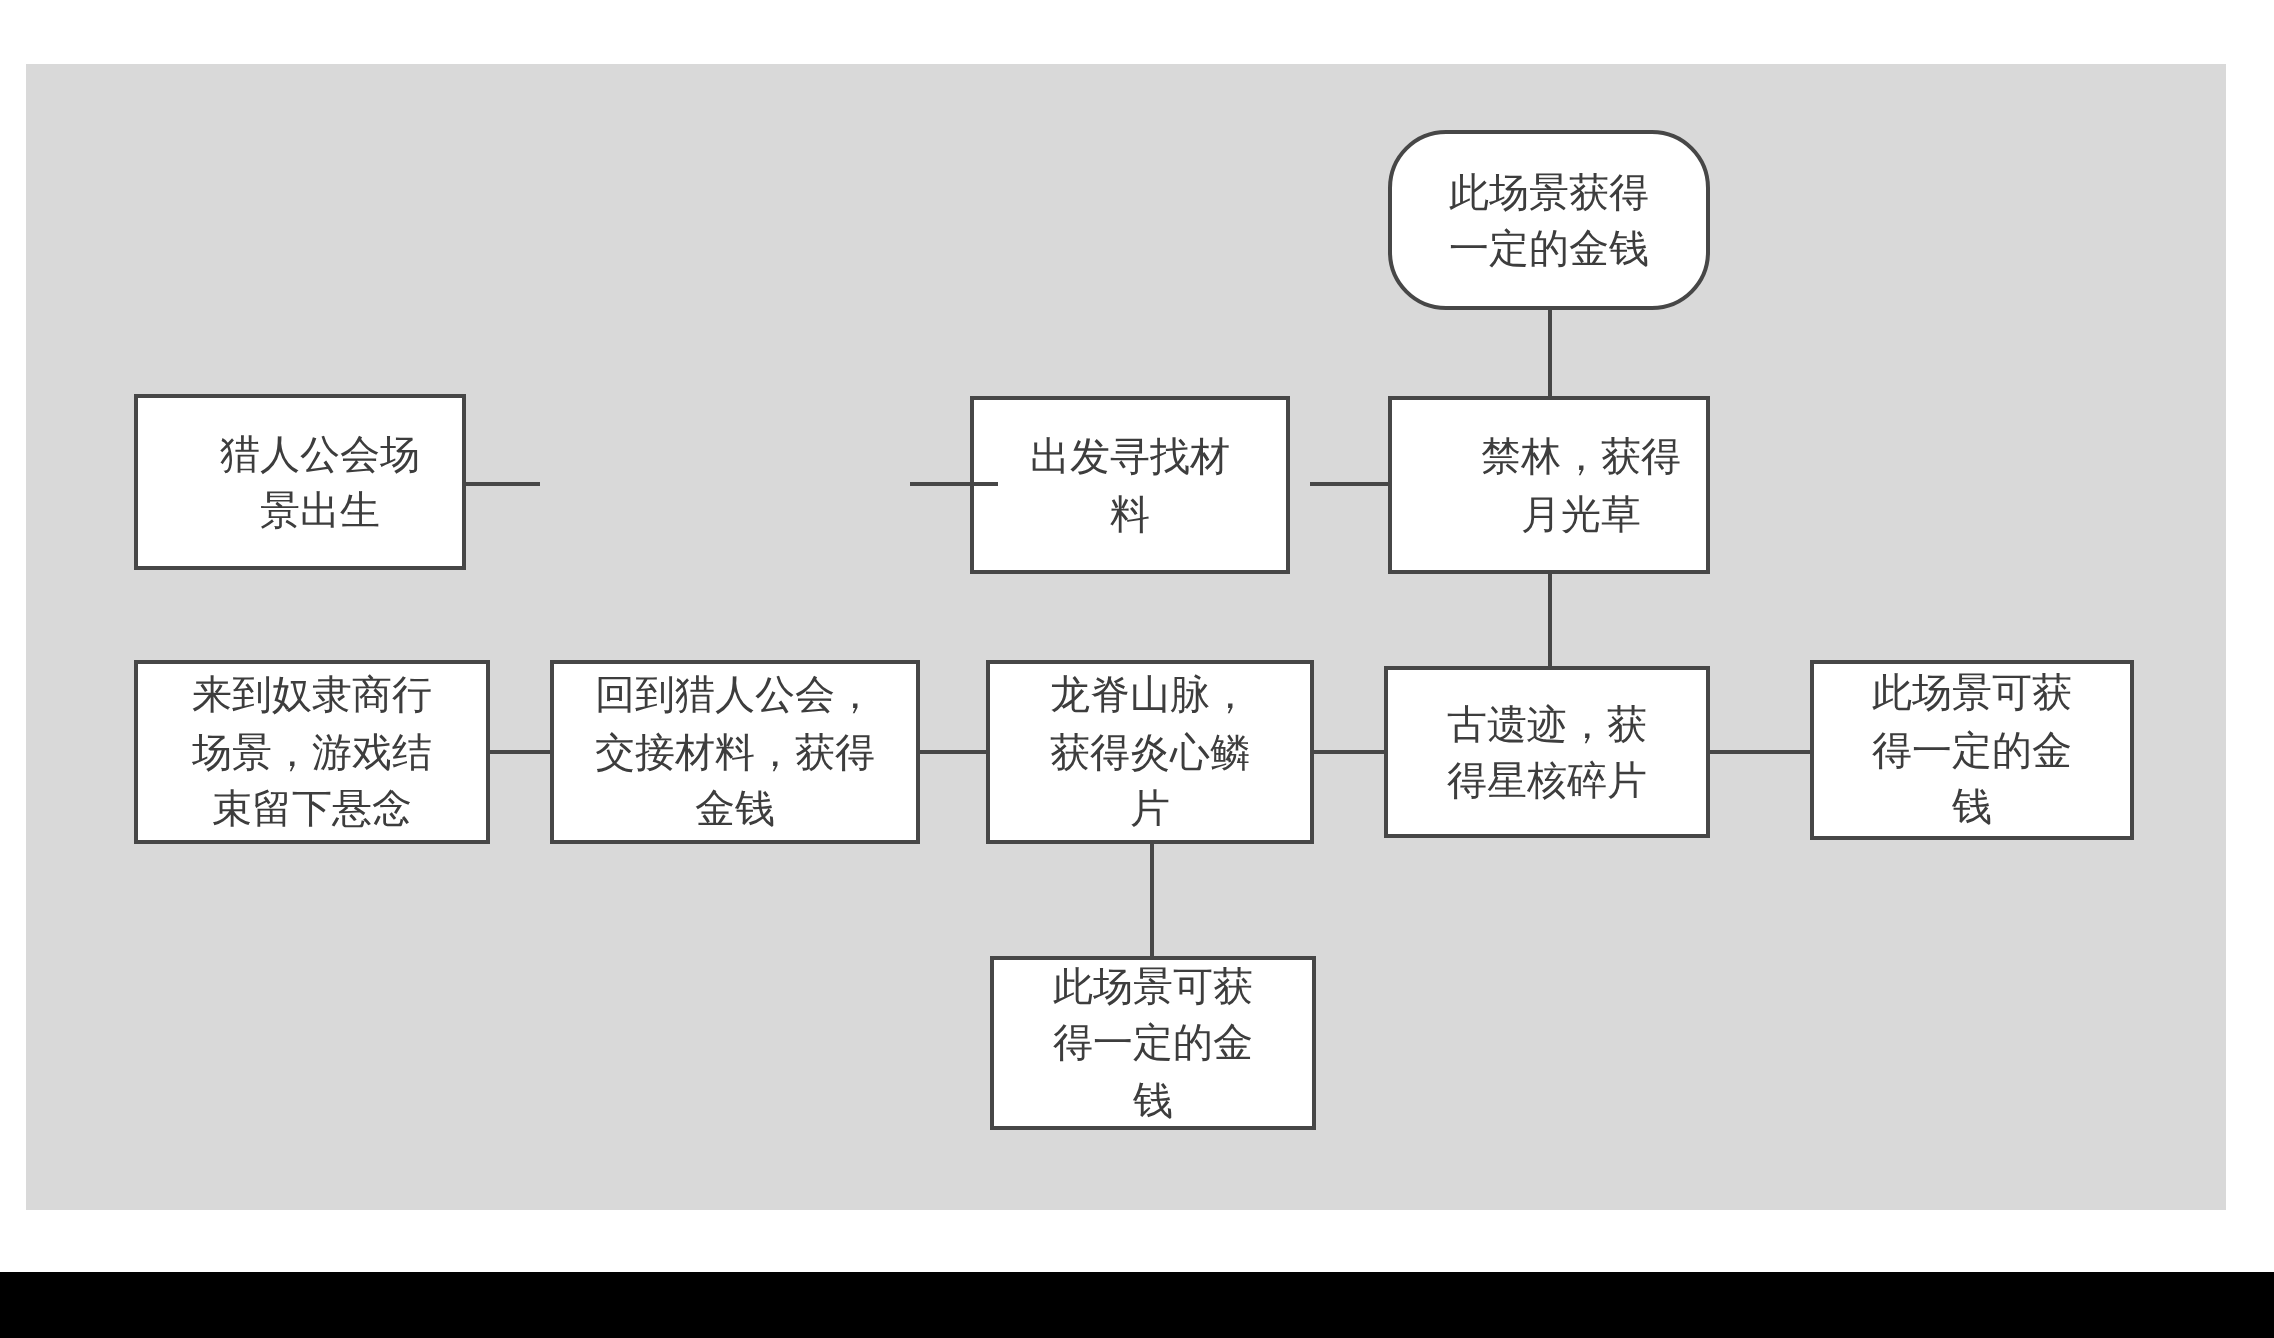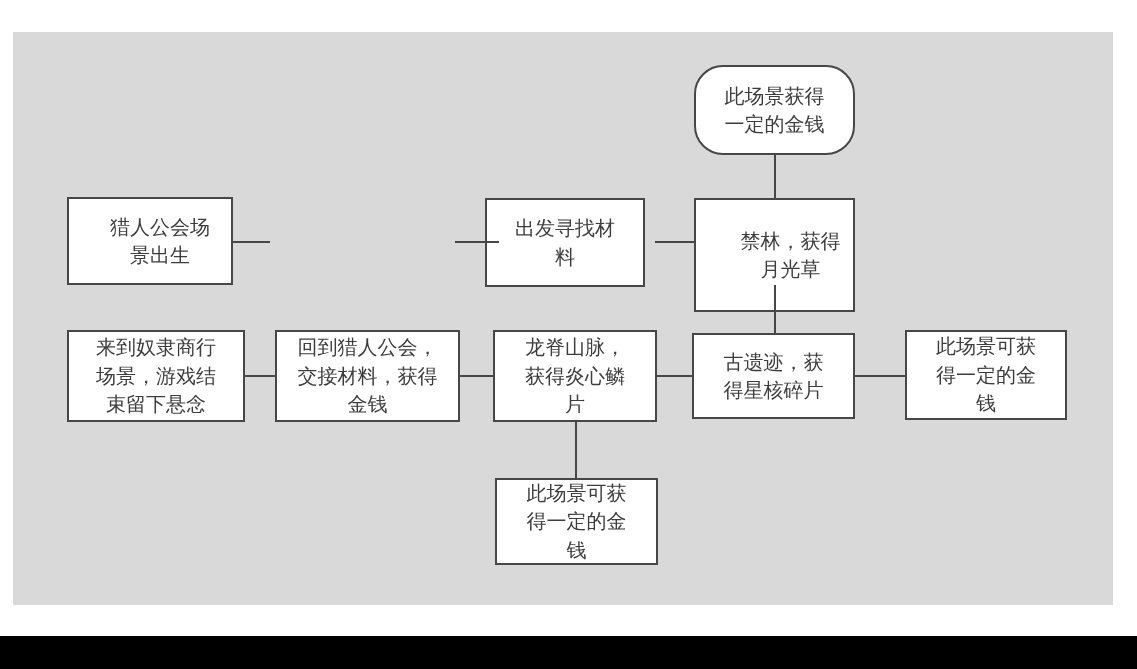--- a/index.html
+++ b/index.html
@@ -62,21 +62,21 @@
     <div class="node" style="left:681px; top:33px;  width:161px; height:90px;border-radius:29px;">此场景获得
 一定的金钱</div>
 
     <div class="node" style="left:54px;  top:165px; width:166px; height:88px;padding-left:20px;">猎人公会场
 景出生</div>
 
 
     <div class="node" style="left:472px; top:166px; width:160px; height:89px;">出发寻找材
 料</div>
 
-    <div class="node" style="left:681px; top:166px; width:161px; height:114px;padding-left:32px;">禁林，获得
+    <div class="node" style="left:681px; top:166px; width:161px; height:89px;padding-left:32px;">禁林，获得
 月光草</div>
 
     <div class="node" style="left:54px;  top:298px; width:178px; height:92px;">来到奴隶商行
 场景，游戏结
 束留下悬念</div>
 
     <div class="node" style="left:262px; top:298px; width:185px; height:92px;">回到猎人公会，
 交接材料，获得
 金钱</div>
 

